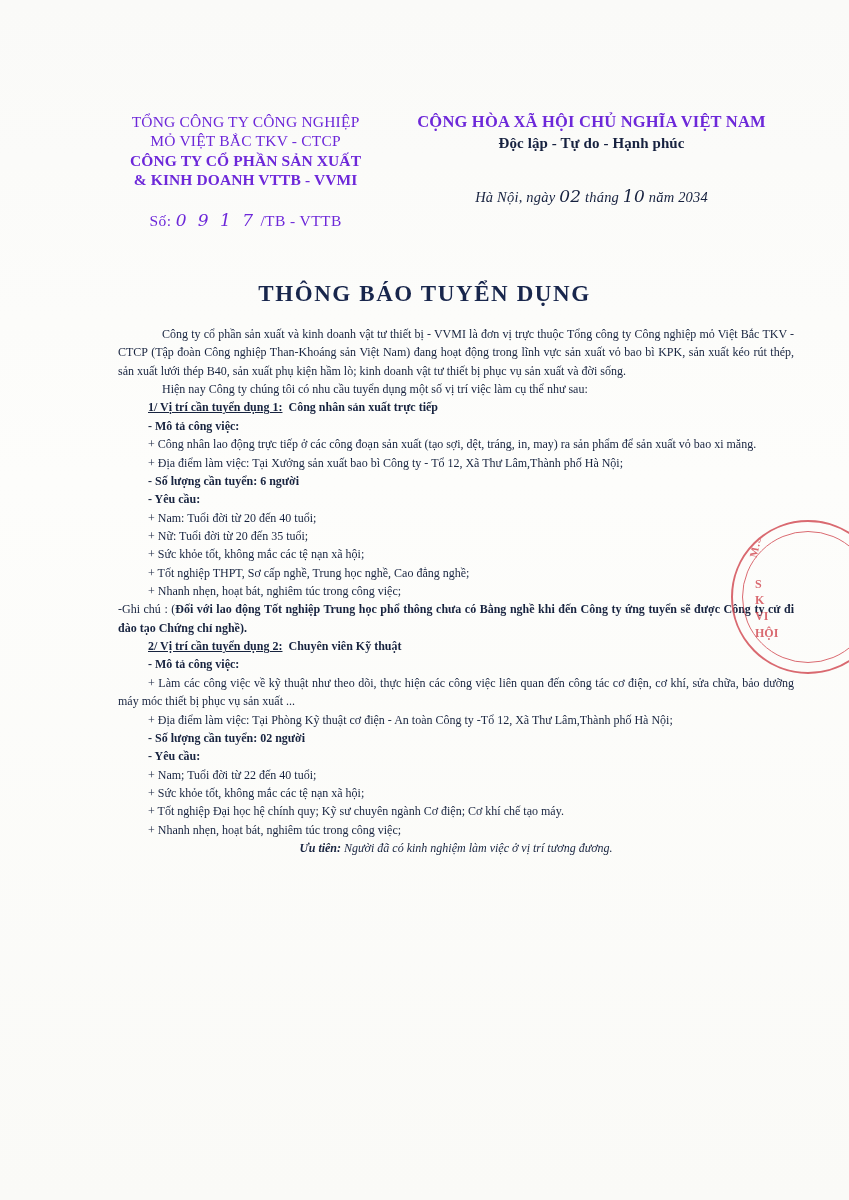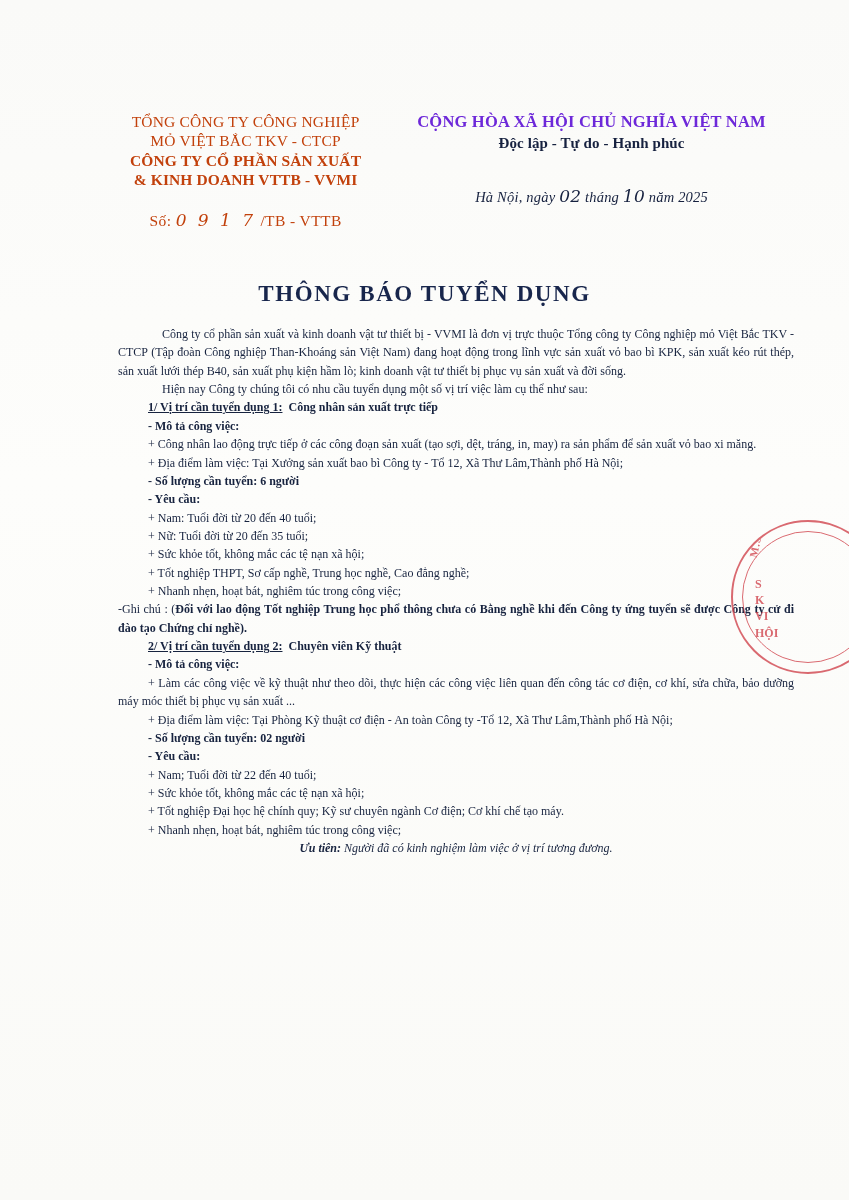--- a/index.html
+++ b/index.html
@@ -37,21 +37,21 @@
     left: 96px;
     width: 680px;
     display: flex;
     justify-content: flex-start;
   }
   .header-left {
     width: 300px;
     text-align: center;
     font-size: 15.5px;
     line-height: 1.25;
-    color: #c2410c;
+    color: #6d28d9;
   }
   .header-left .l1 {
     font-weight: normal;
     letter-spacing: .2px;
   }
   .header-left .l2 {
     font-weight: bold;
     letter-spacing: .1px;
   }
   .so-line {
@@ -193,21 +193,21 @@
 
       <div class="header-right">
         <div class="r1">CỘNG HÒA XÃ HỘI CHỦ NGHĨA VIỆT NAM</div>
         <div class="r2">Độc lập - Tự do - Hạnh phúc</div>
         <div class="date-line">
           <span>Hà Nội, ngày</span>
           <span class="hand">02</span>
           <span>tháng</span>
           <span class="hand">10</span>
           <span>năm</span>
-          <span>2025</span>
+          <span>2034</span>
         </div>
       </div>
     </div>
 
     <div class="title">THÔNG BÁO TUYỂN DỤNG</div>
 
     <div class="body">
       <p class="p-indent">Công ty cổ phần sản xuất và kinh doanh vật tư thiết bị - VVMI là đơn vị trực thuộc Tổng công ty Công nghiệp mỏ Việt Bắc TKV - CTCP (Tập đoàn Công nghiệp Than-Khoáng sản Việt Nam) đang hoạt động trong lĩnh vực sản xuất vỏ bao bì KPK, sản xuất kéo rút thép, sản xuất lưới thép B40, sản xuất phụ kiện hầm lò; kinh doanh vật tư thiết bị phục vụ sản xuất và đời sống.</p>
       <p class="p-indent">Hiện nay Công ty chúng tôi có nhu cầu tuyển dụng một số vị trí việc làm cụ thể như sau:</p>
 

